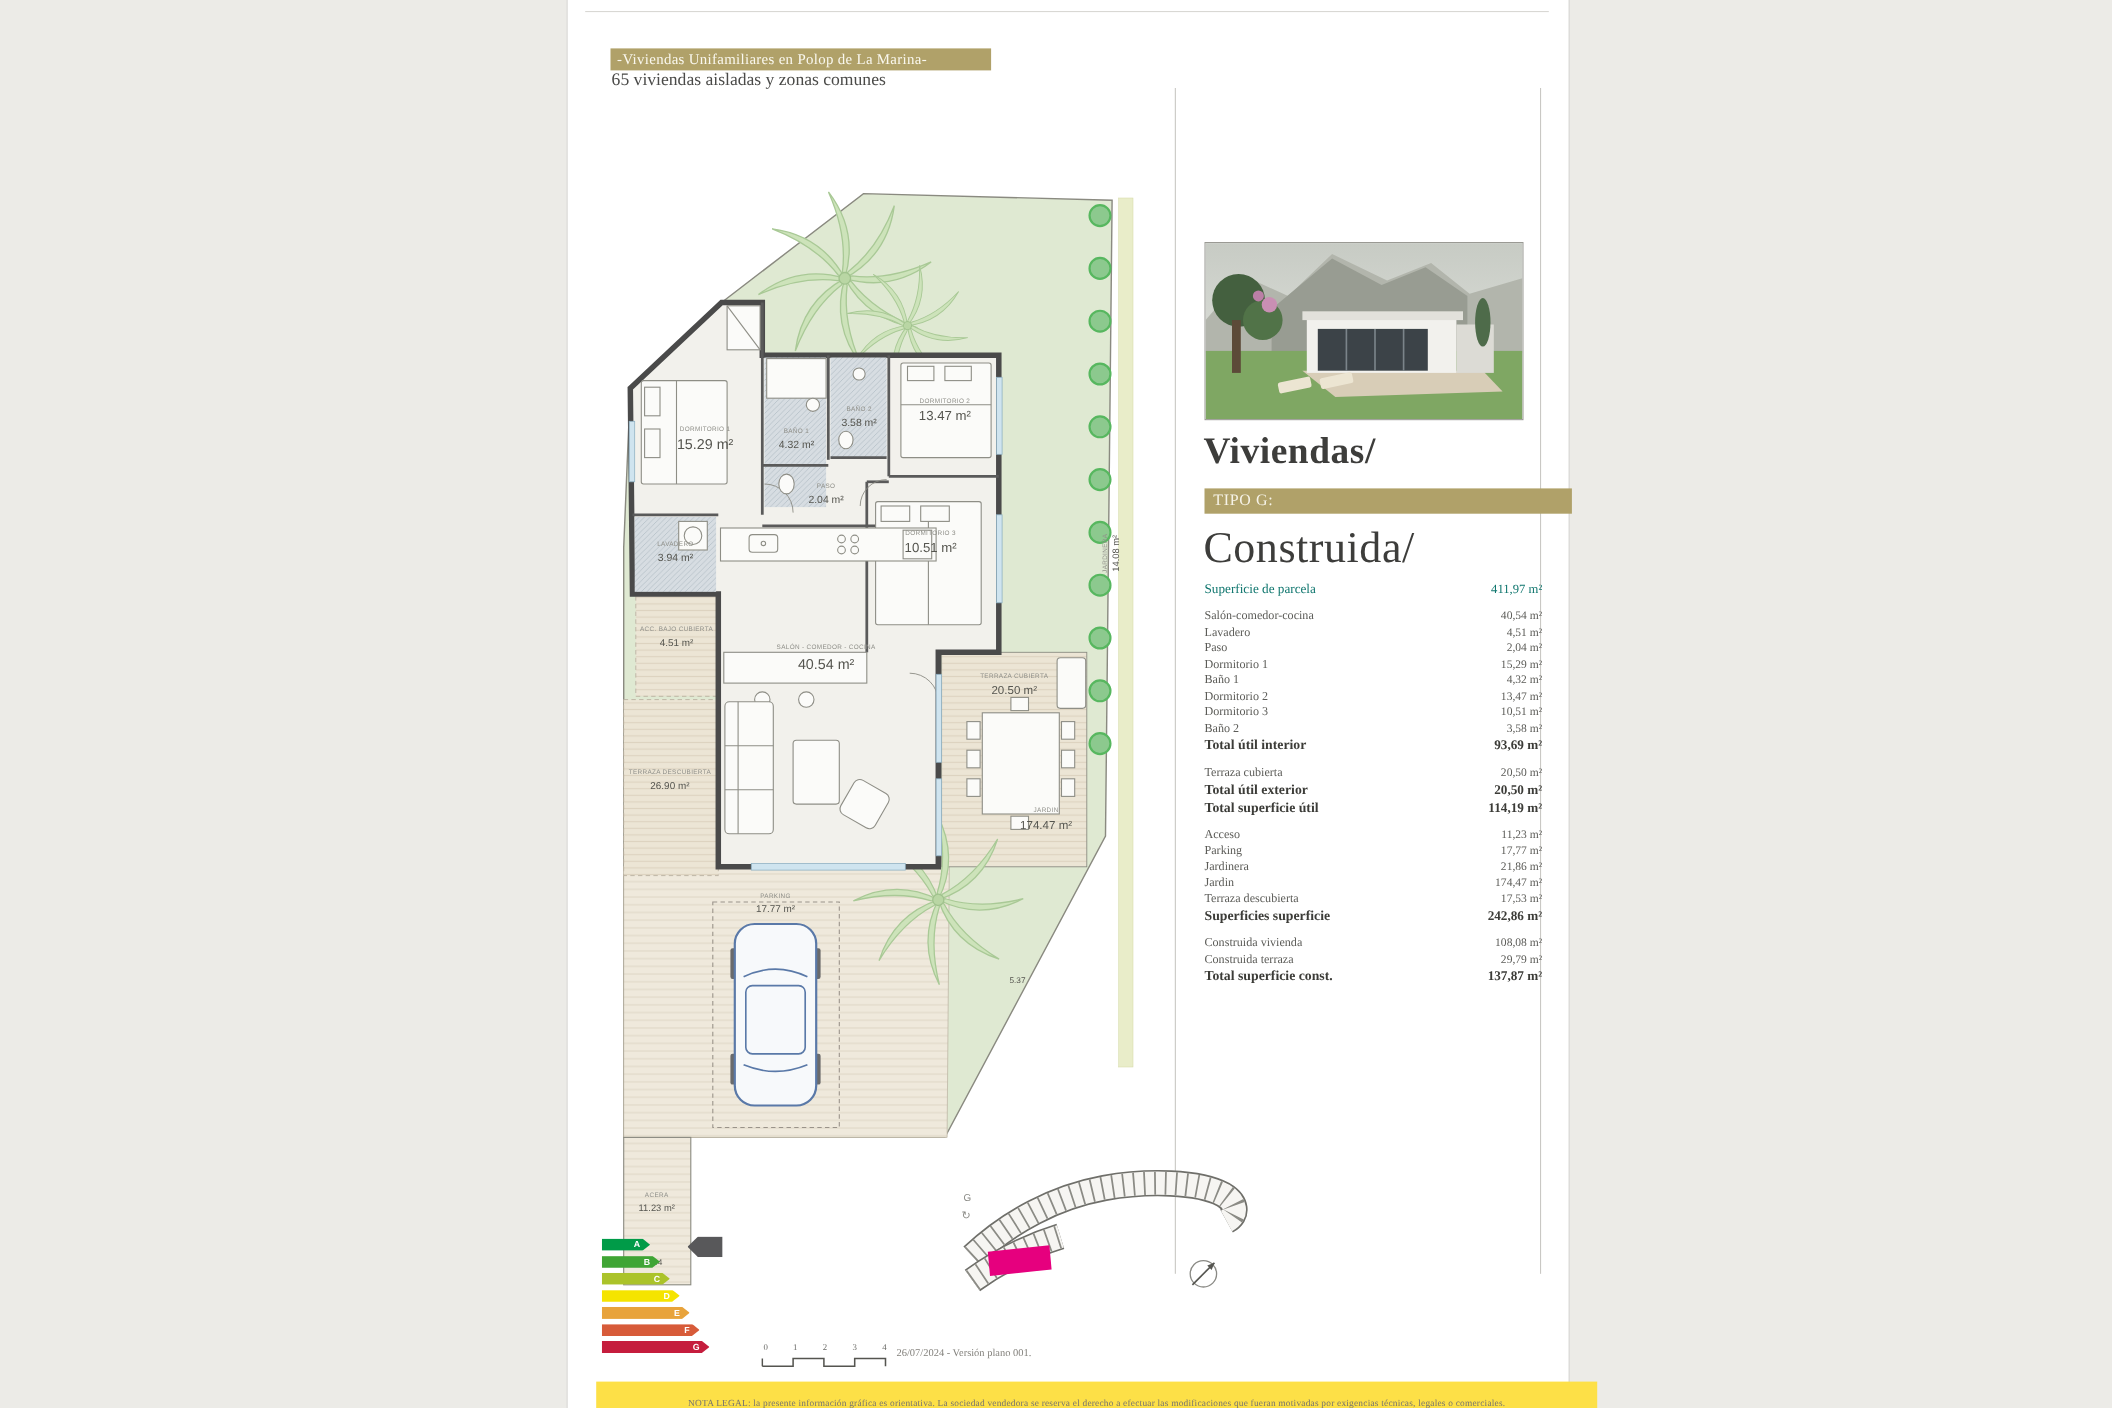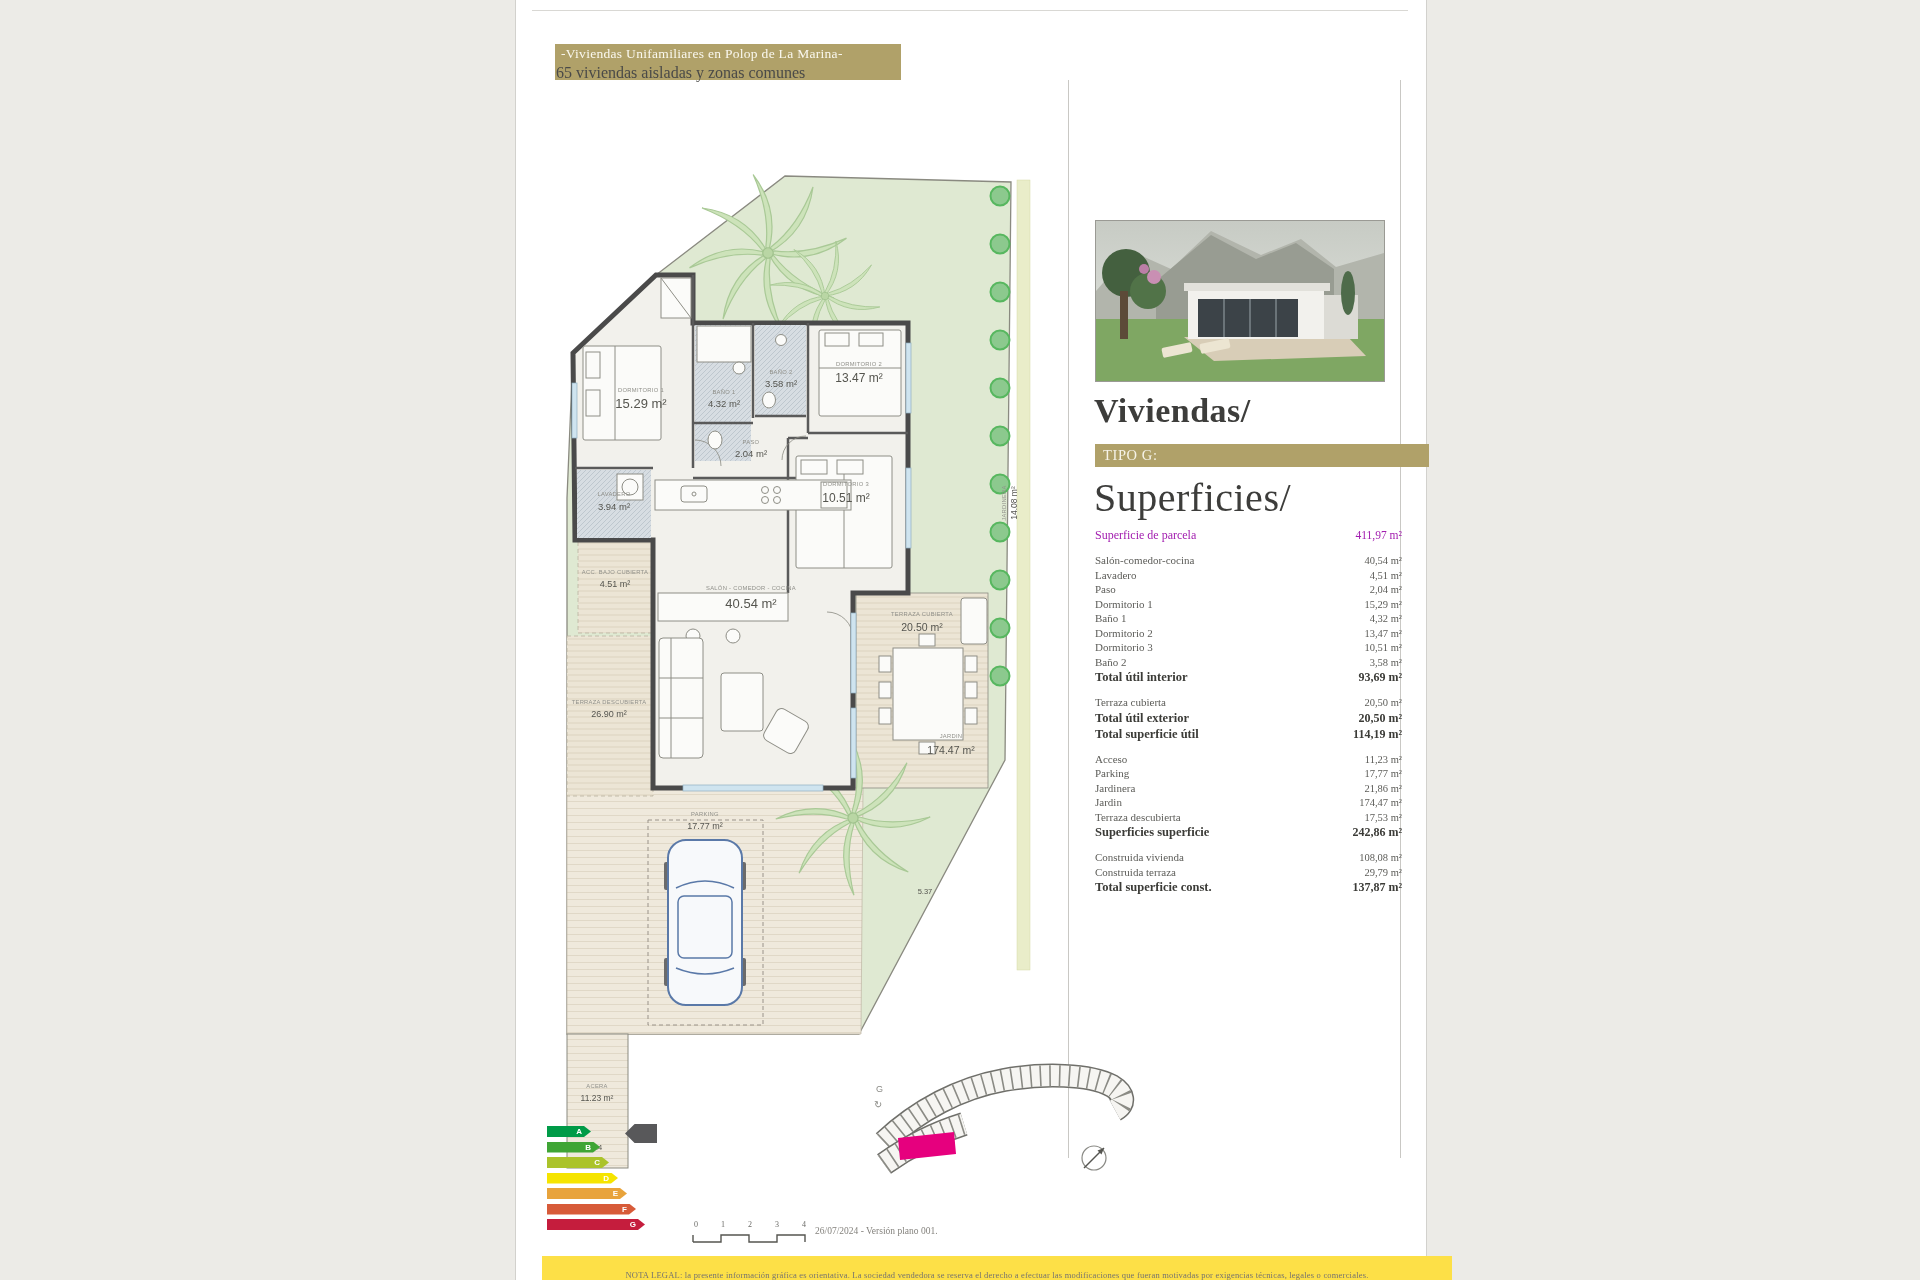--- a/index.html
+++ b/index.html
@@ -1,39 +1,39 @@
 <!DOCTYPE html>
 <html><head>
 <meta charset="utf-8">
 <style>
   html,body{margin:0;padding:0}
   body{width:1920px;height:1280px;background:#ecebe7;position:relative;overflow:hidden;
        font-family:"Liberation Serif","DejaVu Serif",serif;color:#4a4a46}
   #sheet{position:absolute;left:515px;top:0;width:910px;height:1280px;background:#ffffff;
          border-left:1px solid #d2d1cd;border-right:1px solid #d2d1cd}
   #top-rule{position:absolute;left:532px;top:10px;width:876px;height:1px;background:#d9d8d4}
-  #title-band{position:absolute;left:555px;top:44px;width:346px;height:36px;background:#b0a169;
+  #title-band{position:absolute;left:555px;top:44px;width:346px;height:20px;background:#b0a169;
               color:#faf8ef;font-size:13.5px;line-height:20px;padding-left:6px;box-sizing:border-box;letter-spacing:.3px}
   #subtitle{position:absolute;left:556px;top:64px;font-size:16px;color:#4a4a48}
   #plan{position:absolute;left:553px;top:168px}
   #divider-left{position:absolute;left:1068px;top:80px;width:1px;height:1078px;background:#c9c8c4}
   #divider-right{position:absolute;left:1400px;top:80px;width:1px;height:1078px;background:#c9c8c4}
   #photo{position:absolute;left:1095px;top:220px;width:290px;height:162px;border:1px solid #9a9a94;box-sizing:border-box}
   #viviendas{position:absolute;left:1094px;top:392px;font-size:34px;color:#3d3d3b;font-weight:bold;margin:0;letter-spacing:.5px}
   #tipo-band{position:absolute;left:1095px;top:444px;width:334px;height:23px;background:#b0a169;
              color:#f6f3e8;font-size:14.5px;line-height:23px;padding-left:8px;box-sizing:border-box;letter-spacing:.6px}
   #superficies{position:absolute;left:1094px;top:474px;font-size:40px;color:#3d3d3b;font-weight:normal;margin:0;letter-spacing:.5px}
   #surface-table{position:absolute;left:1095px;top:528px;width:307px}
   .srow{display:flex;justify-content:space-between;align-items:baseline;height:14.5px;
         font-size:11px;color:#5c5c58}
   .srow .val{font-size:10.5px}
   .srow.total{height:16px;font-weight:bold;font-size:12.5px;color:#3c3c38}
   .srow.total .val{font-size:12px}
   .srow.gap{margin-top:10px}
-  .srow.parcela{font-size:12px;height:16px;margin-bottom:10px;color:#a21caf}
+  .srow.parcela{font-size:12px;height:16px;margin-bottom:10px;color:#0f766e}
   .srow.parcela .val{font-size:11.5px}
   #site-plan{position:absolute;left:868px;top:1036px}
   #energy{position:absolute;left:547px;top:1126px;width:150px}
   .ebar{position:relative;height:11px;margin-bottom:4.5px;
         clip-path:polygon(0 0,calc(100% - 7px) 0,100% 50%,calc(100% - 7px) 100%,0 100%)}
   .ebar span{position:absolute;right:9px;top:0;line-height:11px;font-size:8px;font-weight:bold;color:#fff;
              font-family:"Liberation Sans","DejaVu Sans",sans-serif}
   #energy-pointer{position:absolute;left:78px;top:-2px;width:32px;height:19px;background:#58585a;
                   clip-path:polygon(100% 0,100% 100%,30% 100%,0 50%,30% 0)}
   #scale-ticks{position:absolute;left:694px;top:1220px;width:112px;display:flex;justify-content:space-between;
@@ -284,21 +284,21 @@
     <rect x="24" y="70" width="8" height="48" fill="#5c4a38"></rect>
     <circle cx="58" cy="56" r="7" fill="#c98fb3"></circle>
       <circle cx="48" cy="48" r="5" fill="#bb7fa6"></circle>
     <rect x="66" y="124" width="30" height="10" rx="2" fill="#ece5d2" transform="rotate(-12 81 129)"></rect>
     <rect x="104" y="120" width="30" height="10" rx="2" fill="#ece5d2" transform="rotate(-12 119 125)"></rect>
   </svg>
 </div>
 
 <h1 id="viviendas">Viviendas/</h1>
 <div id="tipo-band">TIPO G:</div>
-<h2 id="superficies">Superficies/</h2>
+<h2 id="superficies">Construida/</h2>
 
 <div id="surface-table">
 
 <div class="srow parcela">
       <span class="lbl">Superficie de parcela</span>
       <span class="val">411,97 m²</span>
     </div>
     <div class="srow">
       <span class="lbl">Salón-comedor-cocina</span>
       <span class="val">40,54 m²</span>

